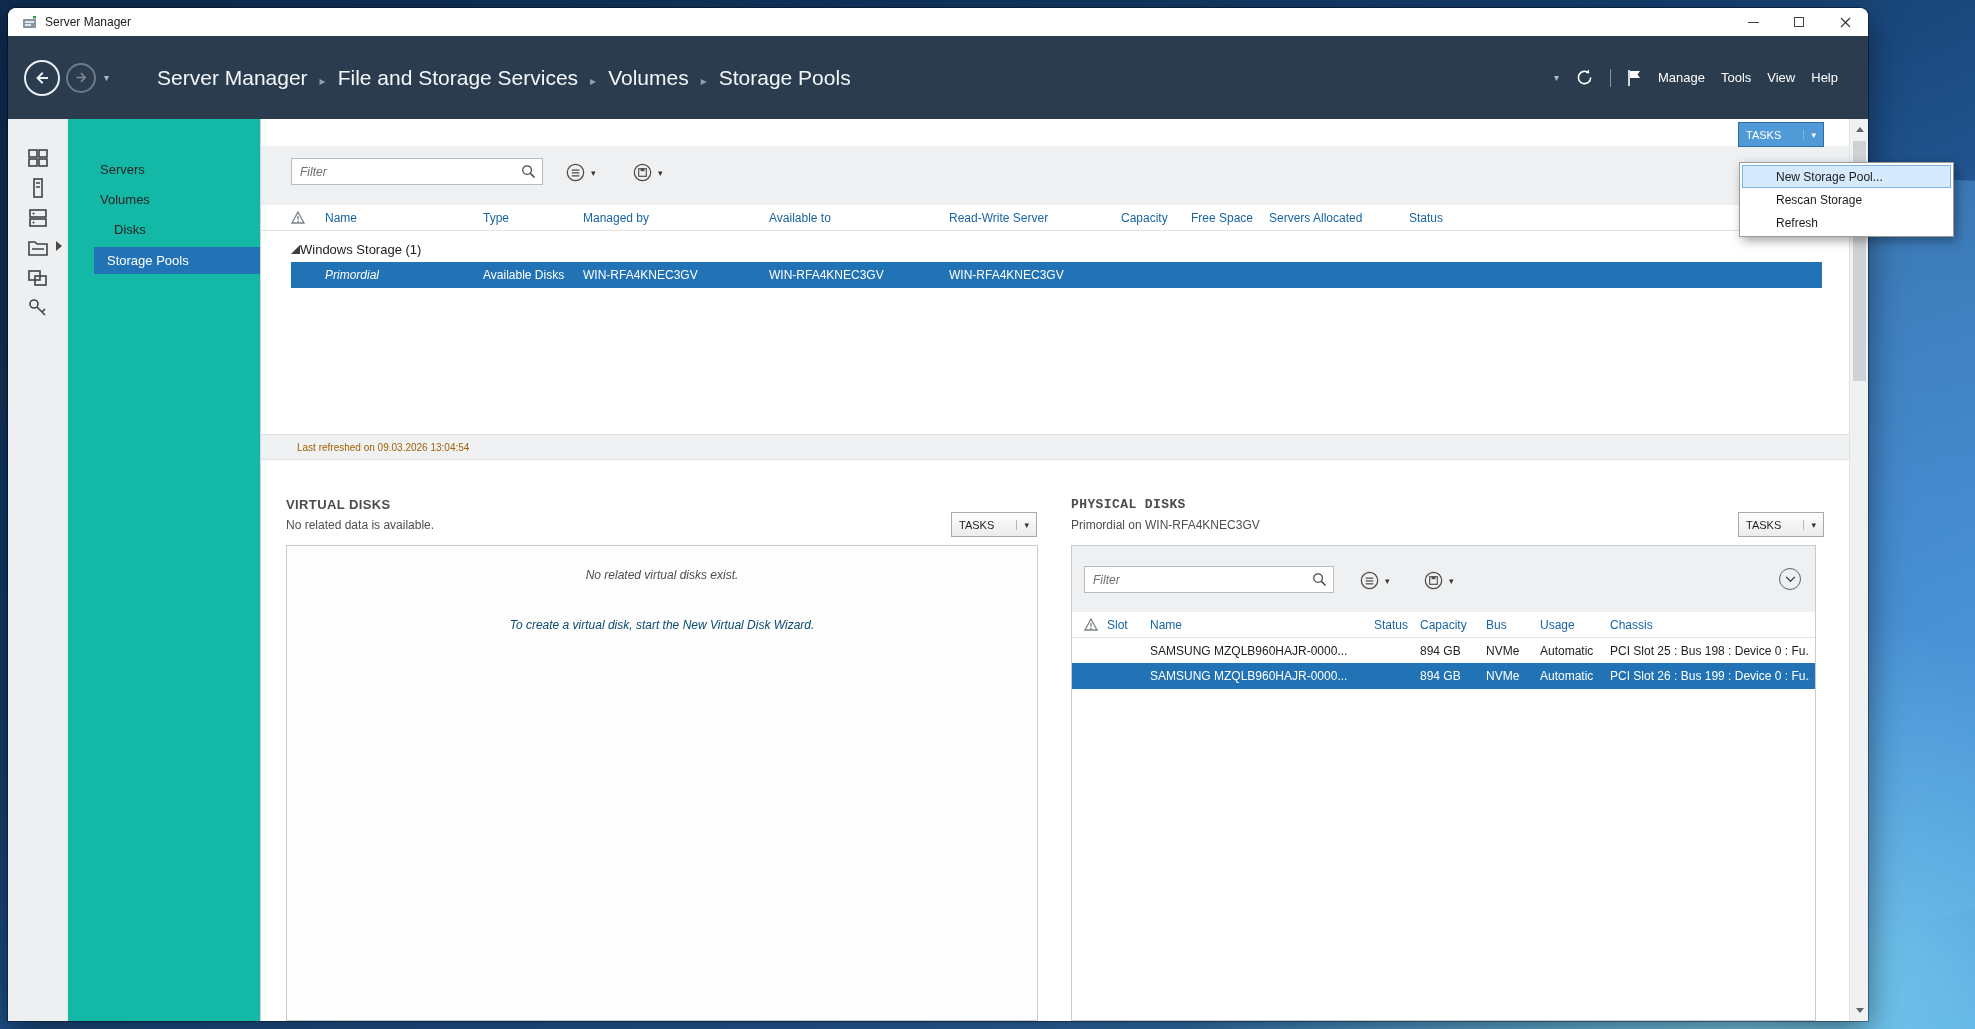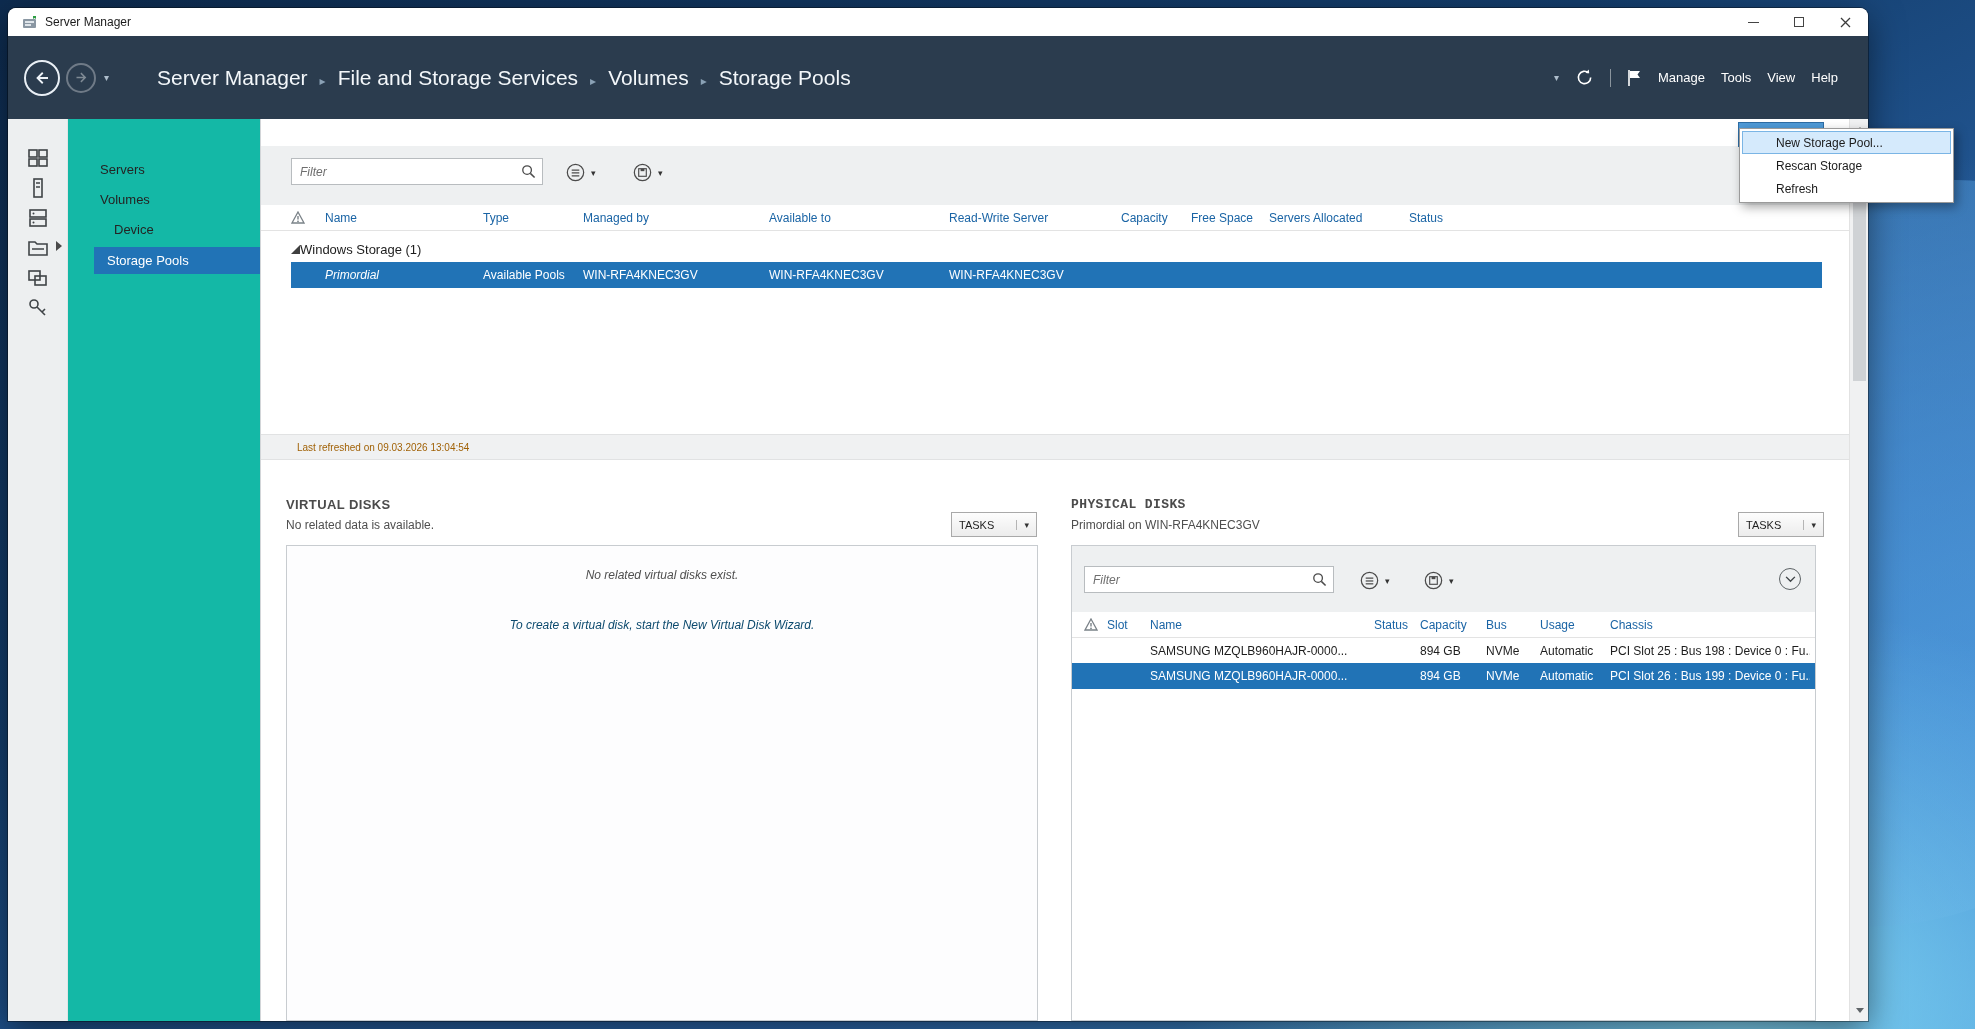--- a/index.html
+++ b/index.html
@@ -147,21 +147,21 @@
   .sb-btn { position:absolute; left:0; width:19px; height:17px; display:flex;
     align-items:center; justify-content:center; }
   .sb-up { top:2px; } .sb-down { bottom:2px; }
   .tri-up { width:0; height:0; border-left:4px solid transparent; border-right:4px solid transparent;
     border-bottom:5px solid #5f6468; }
   .tri-down { width:0; height:0; border-left:4px solid transparent; border-right:4px solid transparent;
     border-top:5px solid #5f6468; }
   .sb-thumb { position:absolute; top:22px; left:3px; width:13px; height:240px; background:#cfd2d5; }
 
   
-  .tasks-menu { position:absolute; left:1739px; top:128px; width:215px; background:#fff;
+  .tasks-menu { position:absolute; left:1739px; top:162px; width:215px; background:#fff;
     border:1px solid #9a9a9a; box-shadow:3px 4px 10px rgba(0,0,0,.35); padding:2px; z-index:60; }
   .menu-item { height:23px; line-height:23px; padding-left:33px; font-size:12px; color:#1b1b1b;
     border:1px solid transparent; }
   .menu-item.highlight { background:#d5eafc; border-color:#7ab5e5; }
 
   svg { display:block; }
 </style>
 </head>
 <body>
 
@@ -280,21 +280,21 @@
         <svg width="22" height="22" viewBox="0 0 22 22">
             <circle cx="7" cy="7" r="4" fill="none" stroke="#3f4447" stroke-width="1.6"></circle>
             <path d="M10 10 L18 18 M15 15 L18 12" fill="none" stroke="#3f4447" stroke-width="1.6"></path>
           </svg>
       </div>
     </div>
 
     <div class="nav-pane">
       <div class="nav-item">Servers</div>
       <div class="nav-item">Volumes</div>
-      <div class="nav-item indent">Device</div>
+      <div class="nav-item indent">Disks</div>
       <div class="nav-item selected">Storage Pools</div>
     </div>
 
     <div class="main">
 
       <div class="toolbar-bg"></div>
 
       <div class="tasks-btn open" style="top:3px; left:1477px;">
         <span>TASKS</span>
         <span class="btn-caret">▾</span>
@@ -345,21 +345,21 @@
       </div>
 
       <div class="group-row">
         <span class="tri-expanded"></span>
         <span>Windows Storage (1)</span>
       </div>
 
       <div class="pool-row">
         <div class="c-alert"></div>
         <div class="c-name pool-name">Primordial</div>
-        <div class="c-type">Available Pools</div>
+        <div class="c-type">Available Disks</div>
         <div class="c-managed">WIN-RFA4KNEC3GV</div>
         <div class="c-avail">WIN-RFA4KNEC3GV</div>
         <div class="c-rws">WIN-RFA4KNEC3GV</div>
         <div class="c-cap"></div>
         <div class="c-free"></div>
         <div class="c-pct"></div>
         <div class="c-status"></div>
       </div>
 
       <div class="refresh-bar">

